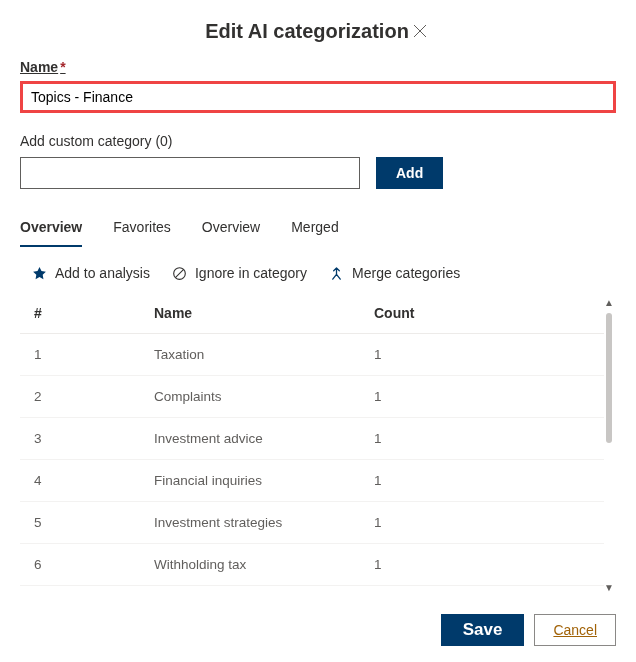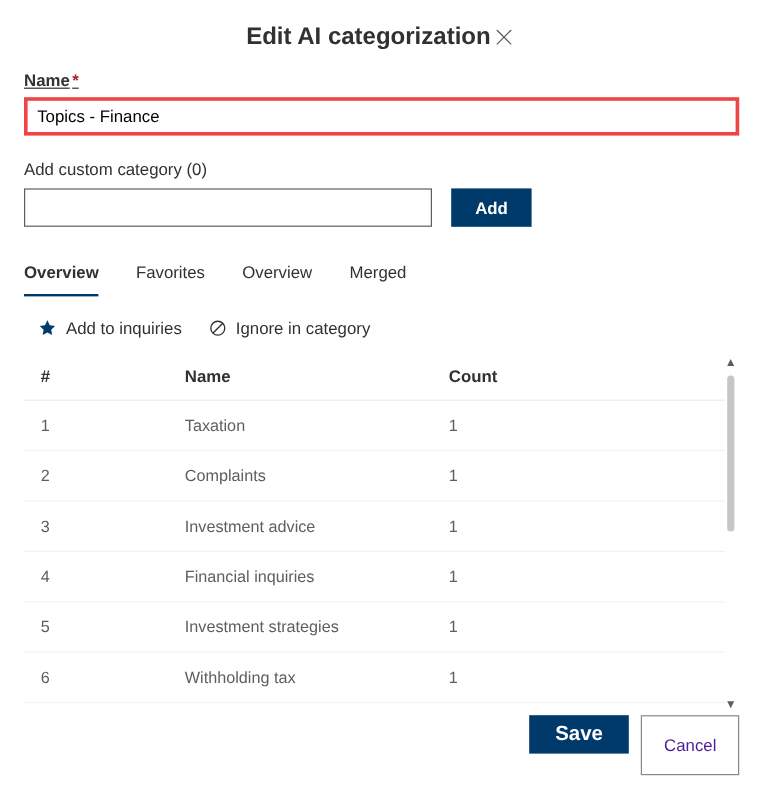--- a/index.html
+++ b/index.html
@@ -98,23 +98,23 @@
       position: absolute;
       bottom: 16px; right: 20px;
       display: flex; gap: 10px;
     }
     .btn-save {
       background: #003a6b; color: #fff; border: none;
       height: 32px; padding: 0 22px; font-size: 17px; font-weight: 600;
       cursor: pointer; font-family: inherit;
     }
     .btn-cancel {
-      background: #fff; color: #4c1d95; border: 1px solid #8a8886;
-      height: 50px; padding: 0 18px; font-size: 14px;
-      cursor: pointer; font-family: inherit;
+      background: #fff; color: #a16207; border: 1px solid #8a8886;
+      height: 32px; padding: 0 18px; font-size: 14px;
+      cursor: pointer; font-family: inherit; text-decoration: underline;
     }
   </style>
 </head>
 <body>
 
 
 
 <div class="header">
   <div class="title">Edit AI categorization</div>
   <div class="close">
@@ -140,28 +140,34 @@
   <div class="tab">Favorites</div>
   <div class="tab">Overview</div>
   <div class="tab">Merged</div>
 </div>
 
 <div class="actions">
   <div class="action">
     <svg width="15" height="15" viewBox="0 0 16 16">
         <path d="M8 1l2.1 4.3 4.7.7-3.4 3.3.8 4.7L8 11.8 3.8 14l.8-4.7L1.2 6l4.7-.7L8 1z" fill="#003a6b"></path>
       </svg>
-    <span>Add to inquiries</span>
+    <span>Add to analysis</span>
   </div>
   <div class="action">
     <svg width="15" height="15" viewBox="0 0 16 16">
         <circle cx="8" cy="8" r="6.2" stroke="#323130" stroke-width="1.2" fill="none"></circle>
         <line x1="3.6" y1="12.4" x2="12.4" y2="3.6" stroke="#323130" stroke-width="1.2"></line>
       </svg>
     <span>Ignore in category</span>
+  </div>
+  <div class="action">
+    <svg width="15" height="15" viewBox="0 0 16 16">
+        <path d="M8 2 L8 9 M8 2 L5 5 M8 2 L11 5 M4 14 L8 9 L12 14" stroke="#003a6b" stroke-width="1.4" fill="none" stroke-linecap="round" stroke-linejoin="round"></path>
+      </svg>
+    <span>Merge categories</span>
   </div>
 </div>
 
 <div class="table-wrap">
   <table class="table">
     <thead>
       <tr>
         <th class="col-num">#</th>
         <th class="col-name">Name</th>
         <th>Count</th>

